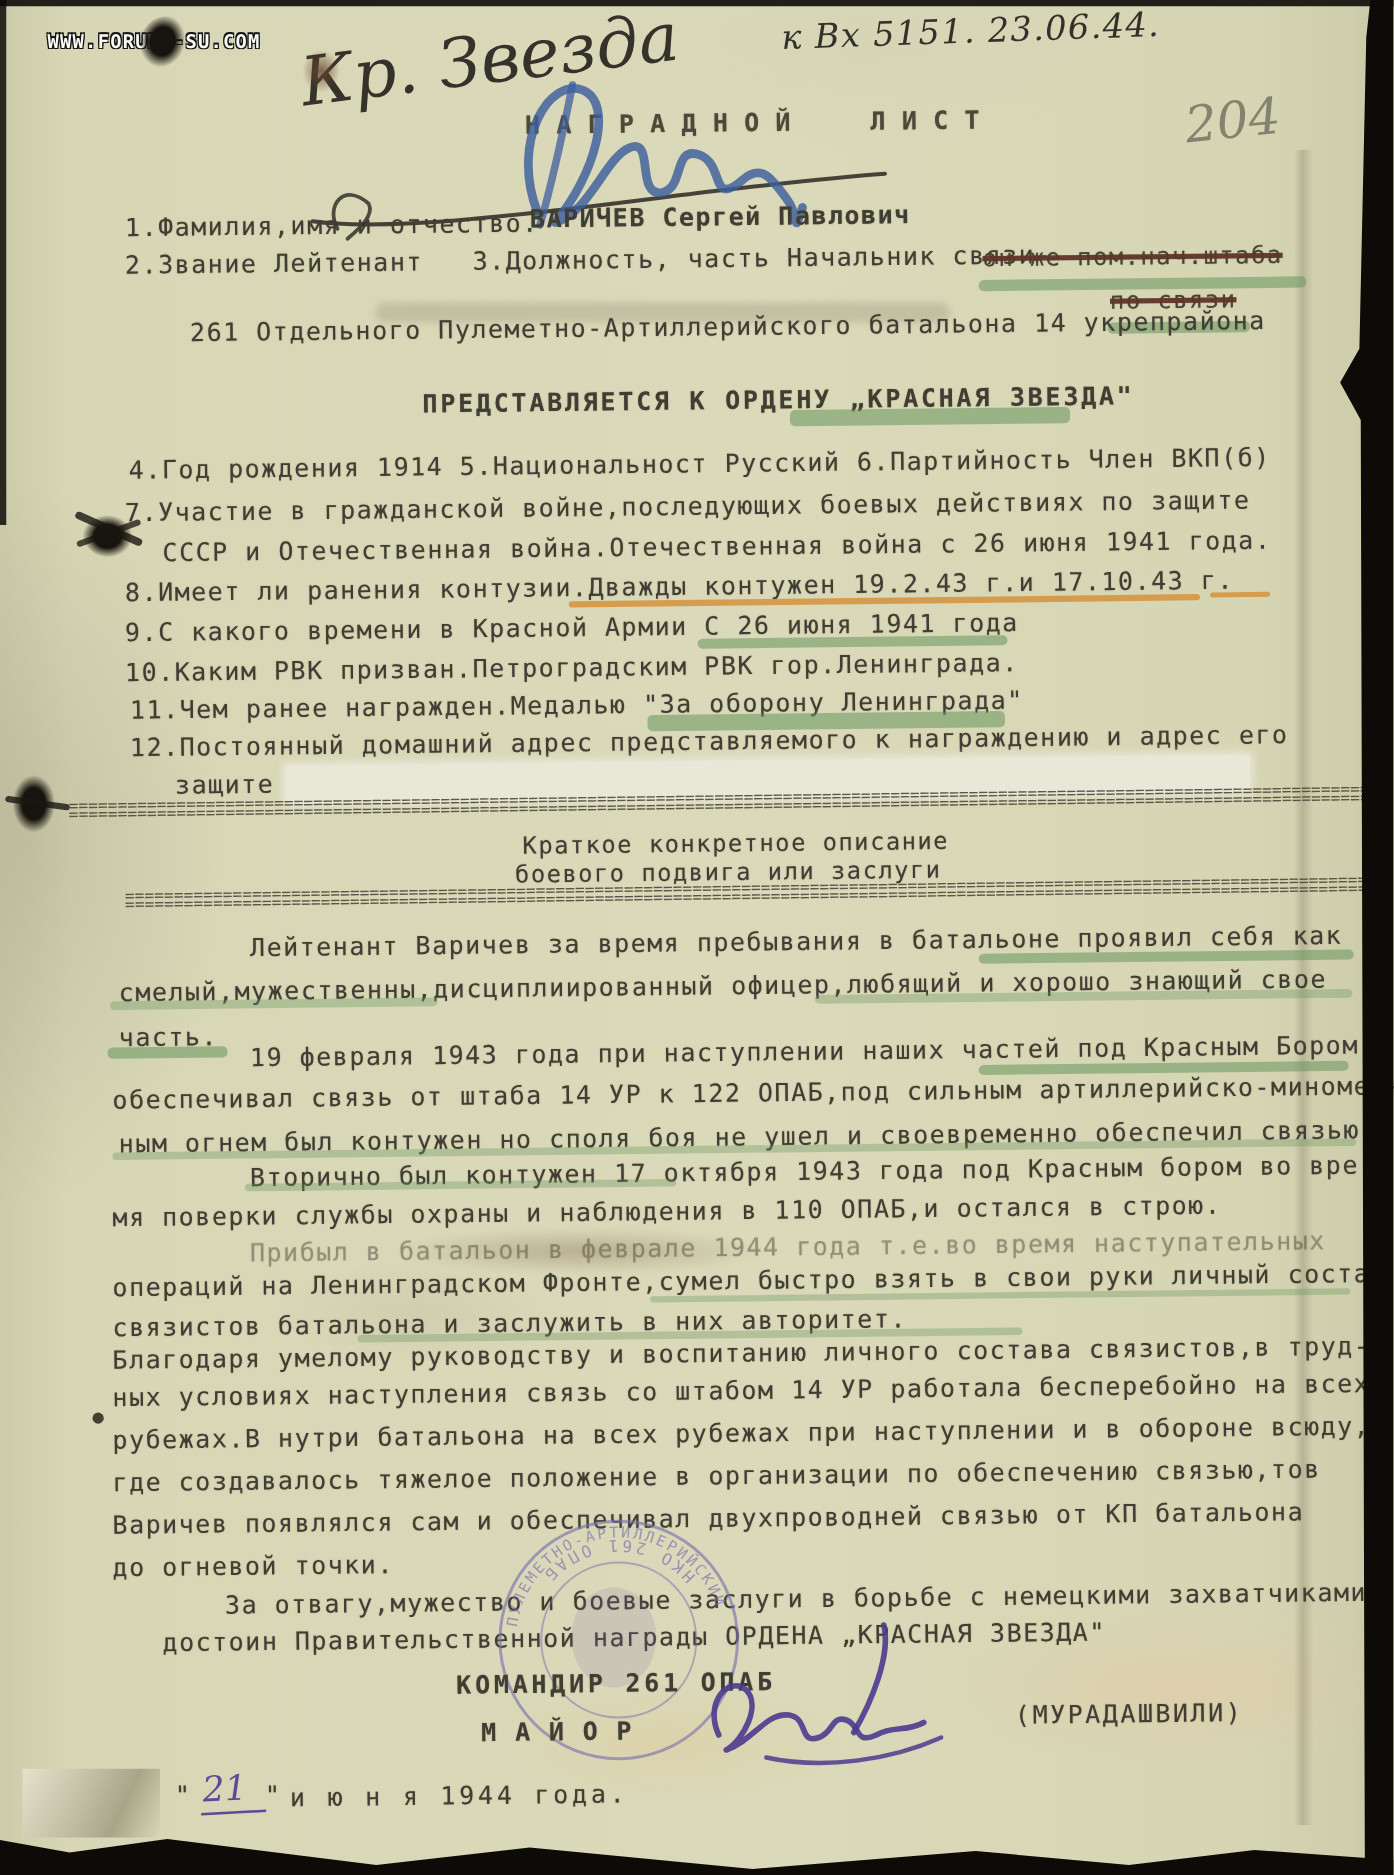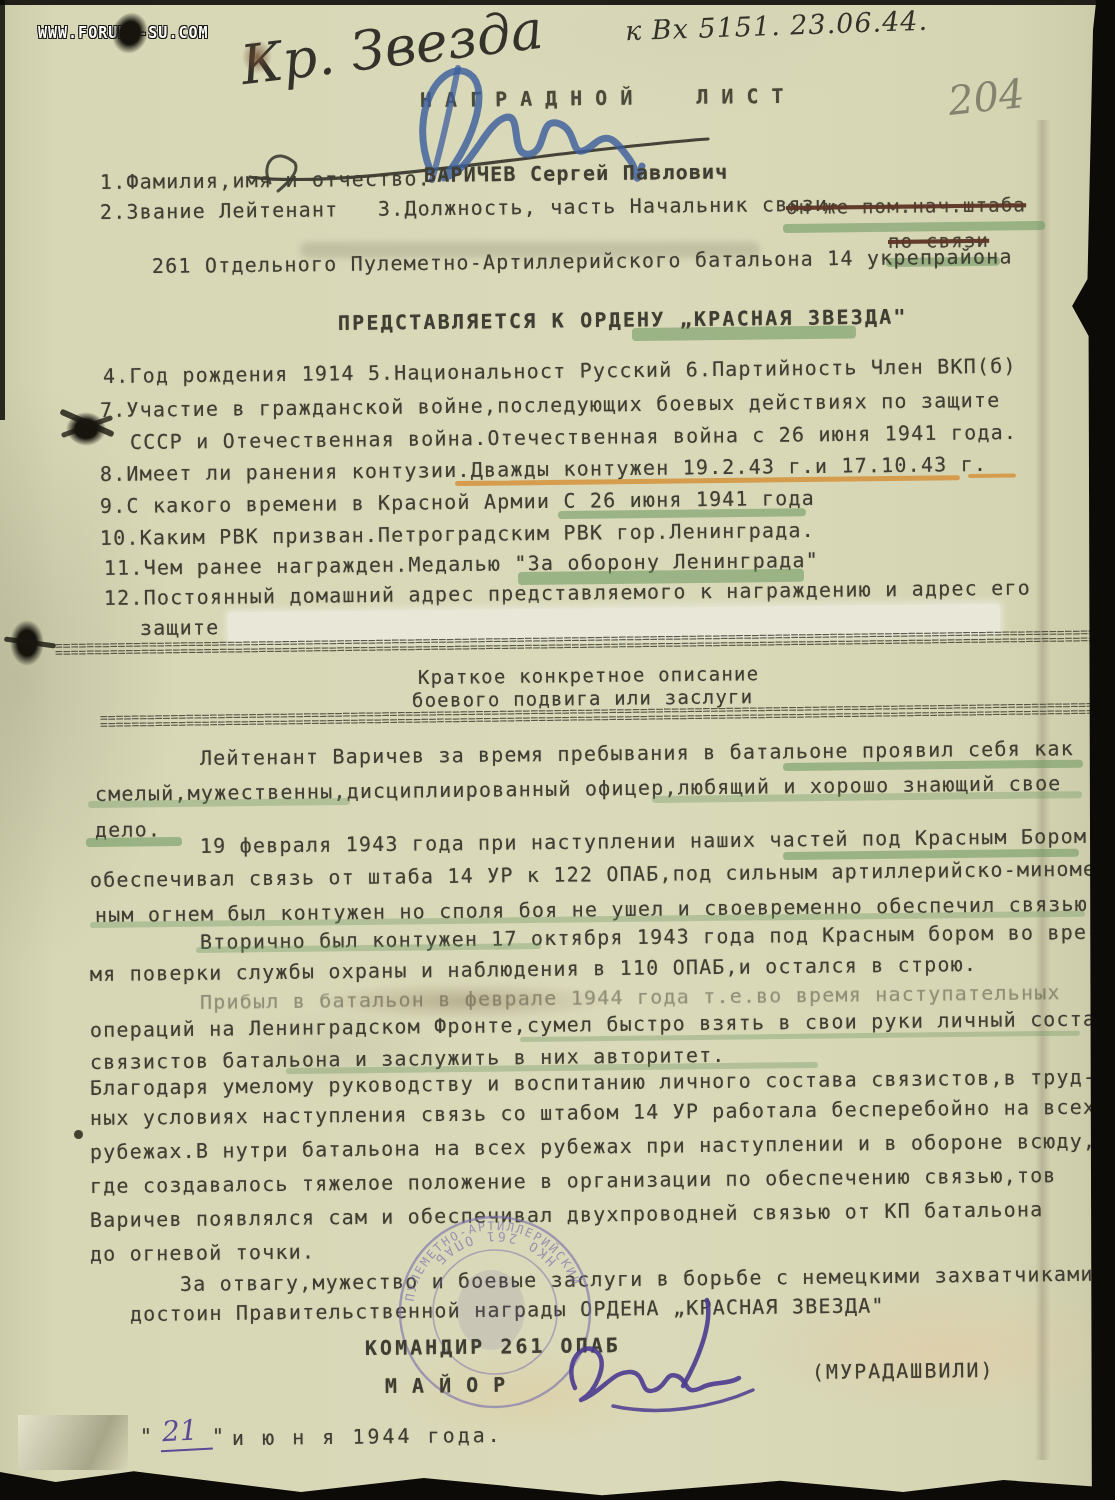--- a/index.html
+++ b/index.html
@@ -112,21 +112,21 @@
   <div class="sep" style="left:100px;top:714px;width:1010px;height:15px;">
     <div>============================================================================================================================================</div>
     <div>============================================================================================================================================</div>
   </div>
 
   <div class="typed" style="left:200px;top:746px;">Лейтенант Варичев за время пребывания в батальоне проявил себя как</div>
   <div class="mark green" style="left:783px;top:763px;width:300px;height:8px;"></div>
   <div class="typed" style="left:95px;top:782px;">смелый,мужественны,дисциплиированный офицер,любящий и хорошо знающий свое</div>
   <div class="mark green-faint" style="left:88px;top:801px;width:262px;height:7px;"></div>
   <div class="mark green-faint" style="left:652px;top:796px;width:430px;height:7px;"></div>
-  <div class="typed" style="left:95px;top:818px;">дело.</div>
+  <div class="typed" style="left:95px;top:818px;">часть.</div>
   <div class="mark green" style="left:86px;top:838px;width:96px;height:9px;"></div>
   <div class="typed" style="left:200px;top:834px;">19 февраля 1943 года при наступлении наших частей под Красным Бором</div>
   <div class="mark green" style="left:783px;top:852px;width:296px;height:8px;"></div>
   <div class="typed" style="left:90px;top:868px;">обеспечивал связь от штаба 14 УР к 122 ОПАБ,под сильным артиллерийско-миномет-</div>
   <div class="typed" style="left:95px;top:903px;">ным огнем был контужен но споля боя не ушел и своевременно обеспечил связью.</div>
   <div class="mark green-faint" style="left:90px;top:922px;width:995px;height:6px;"></div>
   <div class="typed" style="left:200px;top:930px;">Вторично был контужен 17 октября 1943 года под Красным бором во вре-</div>
   <div class="mark green-faint" style="left:196px;top:947px;width:345px;height:6px;"></div>
   <div class="typed" style="left:90px;top:962px;">мя поверки службы охраны и наблюдения в 110 ОПАБ,и остался в строю.</div>
   <div class="typed faded" style="left:200px;top:990px;">Прибыл в батальон в феврале 1944 года т.е.во время наступательных</div>

